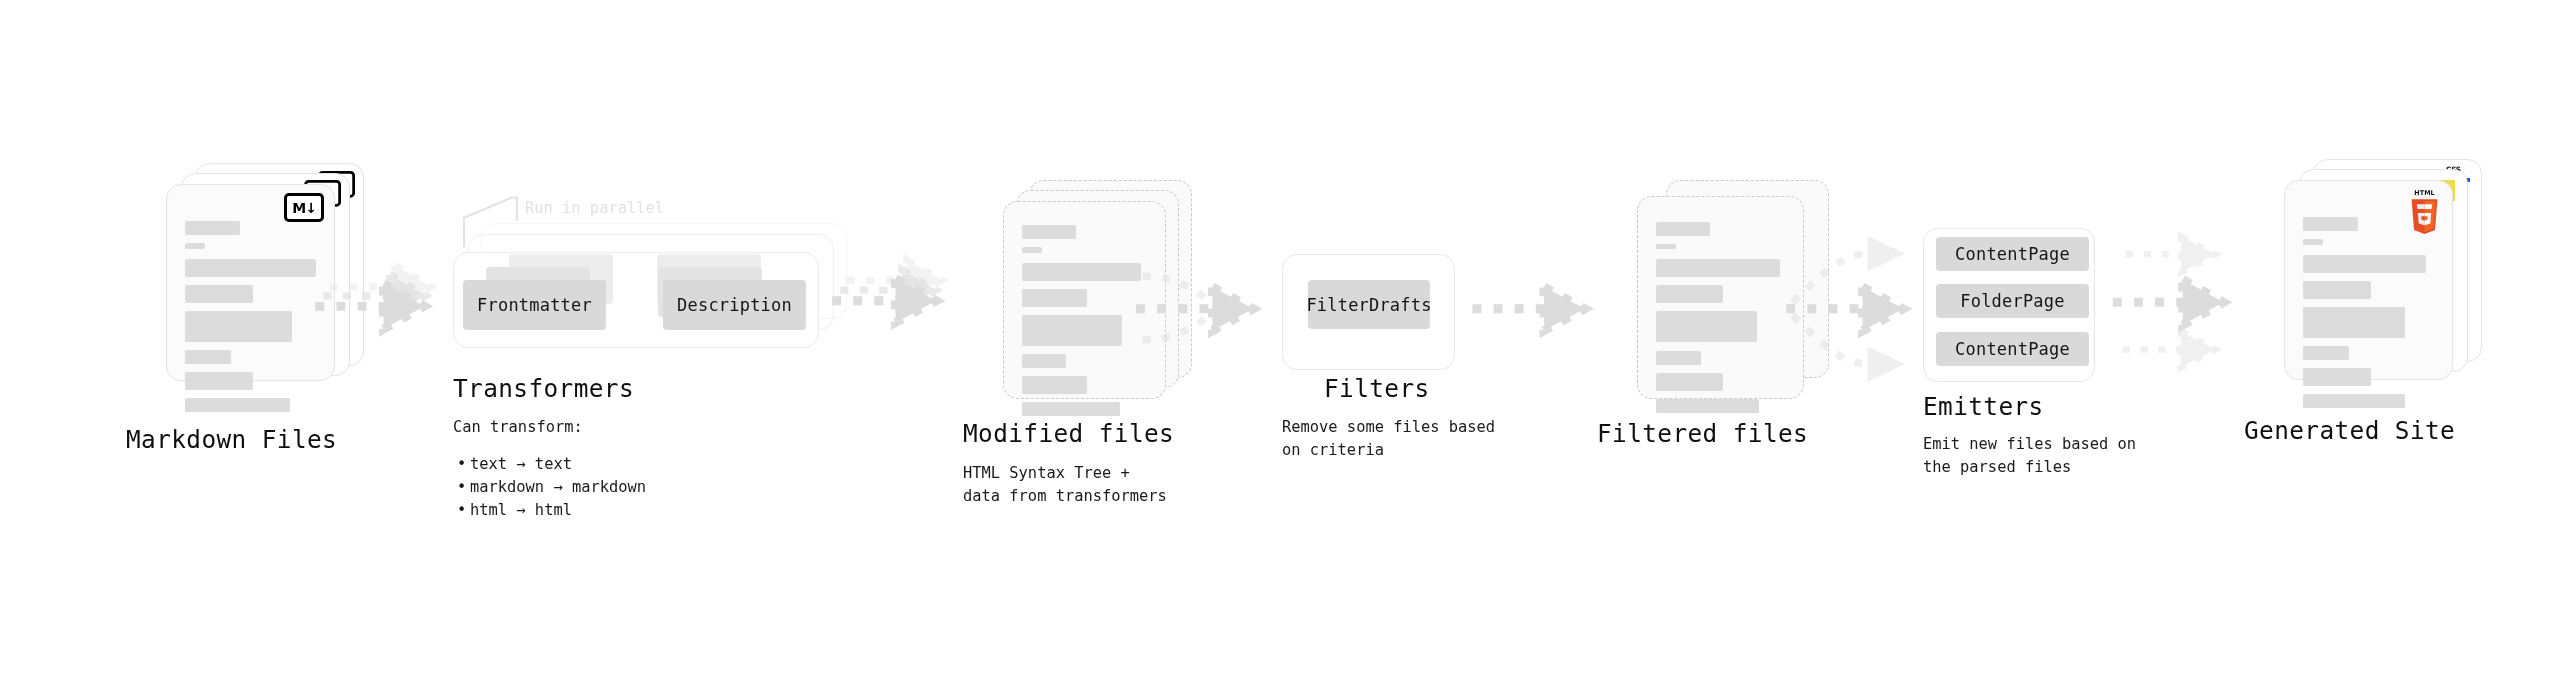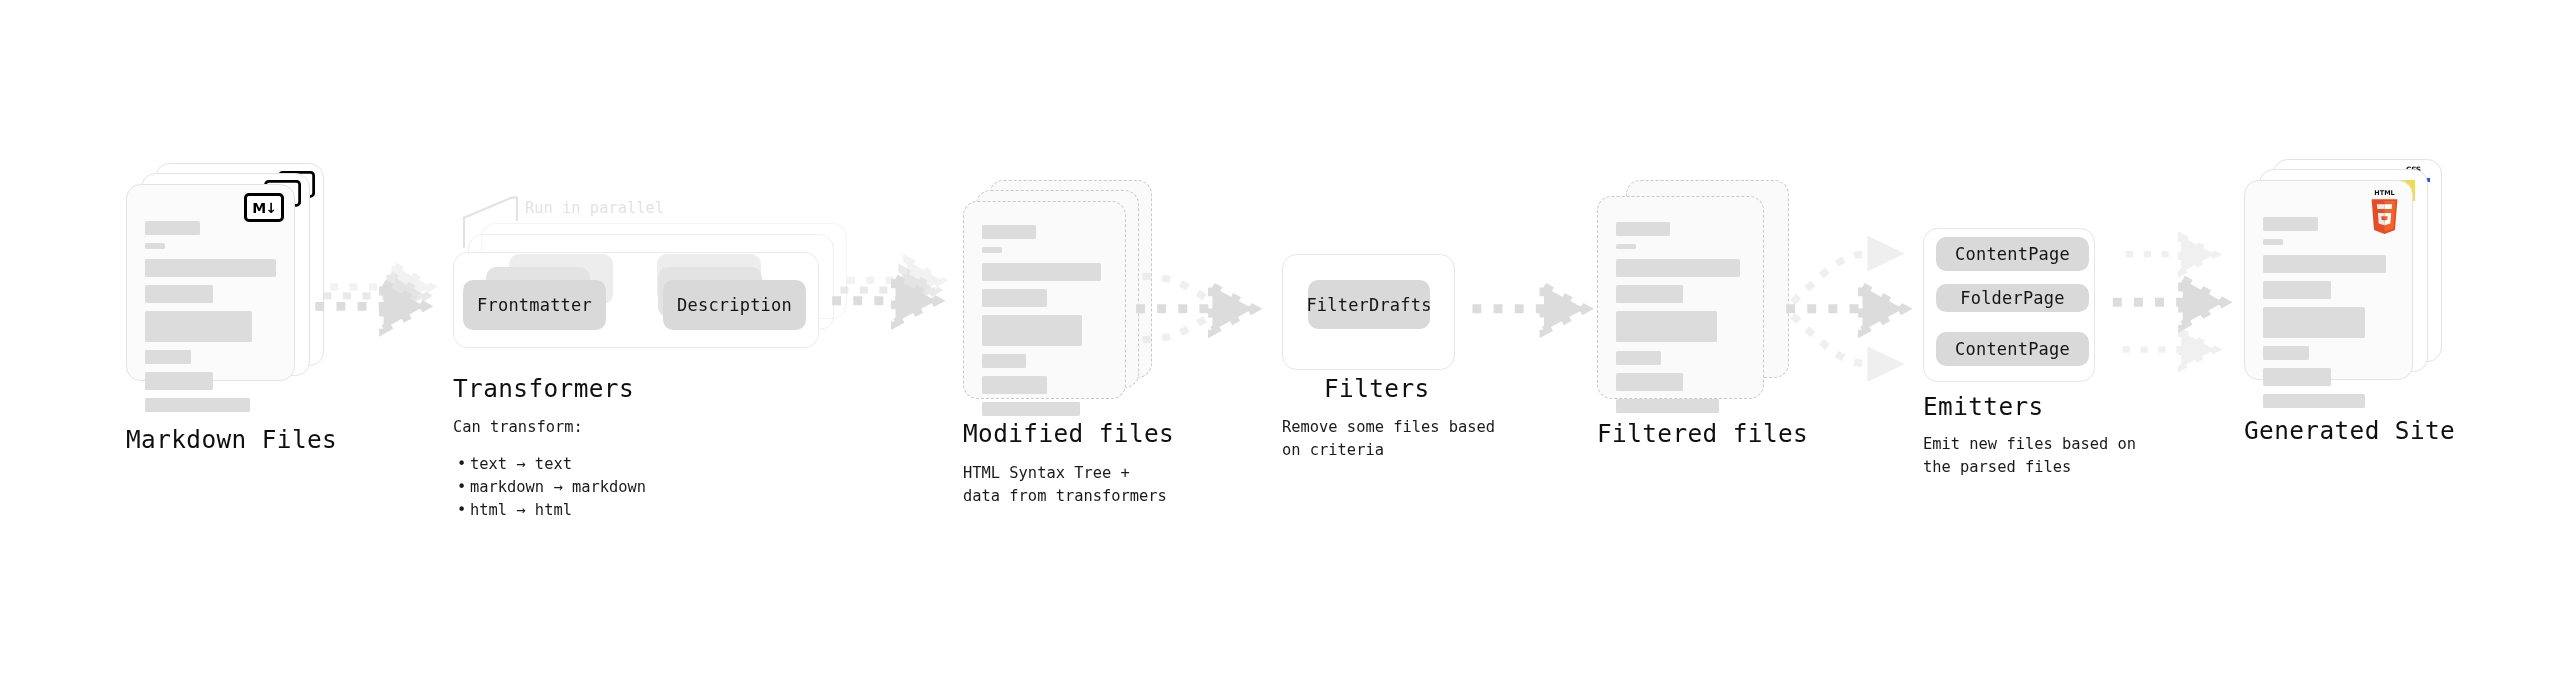--- a/index.html
+++ b/index.html
@@ -28,20 +28,21 @@
 
   
   .filestack { position: absolute; }
 
   .fcard {
     position: absolute;
     box-sizing: border-box;
     border-radius: 14.6px;
     background: #fbfbfb;
     border: 1.6px solid #e3e3e3;
+    margin-left: 40px;
   }
   .fcard.dashed {
     border: 1.6px dashed #c9c9c9;
     background: #fafafa;
   }
   .fcard.back2 { background: #ffffff; }
   .fcard.back1 { background: #ffffff; }
 
   .fcard-body {
     position: absolute;
@@ -105,21 +106,21 @@
     border-radius: 14.6px;
     background: #ffffff;
   }
   .groupbox.ghost2 { border-color: #efefef; background: transparent; }
   .groupbox.ghost1 { border-color: #f4f4f4; background: transparent; }
 
   .chip {
     position: absolute;
     box-sizing: border-box;
     background: #d9d9d9;
-    border-radius: 10px;
+    border-radius: 4px;
     display: flex;
     align-items: center;
     justify-content: center;
     font-size: 17px;
     color: #151515;
     letter-spacing: 0.2px;
     white-space: nowrap;
   }
   .chip.g2 { background: #e3e3e3; color: transparent; }
   .chip.g1 { background: #ededed; color: transparent; }
@@ -273,21 +274,21 @@
       </div>
     </div>
   </div>
   <div class="title" style="left:1597px; top:421px;">Filtered files</div>
 
   <div class="groupbox node" style="left:1923px; top:228px; width:172px; height:154px;">
   </div>
   <div class="chip" style="left:1936px; top:237px; width:153px; height:34px;">
     <span>ContentPage</span>
   </div>
-  <div class="chip" style="left:1936px; top:284px; width:153px; height:28px;">
+  <div class="chip" style="left:1936px; top:284px; width:153px; height:34px;">
     <span>FolderPage</span>
   </div>
   <div class="chip" style="left:1936px; top:332px; width:153px; height:34px;">
     <span>ContentPage</span>
   </div>
   <div class="title" style="left:1923px; top:394px;">Emitters</div>
   <div class="subtitle" style="left:1923px; top:433px;">Emit new files based on
 the parsed files</div>
 
   <div class="filestack node" style="left:2244px; top:159px;">

